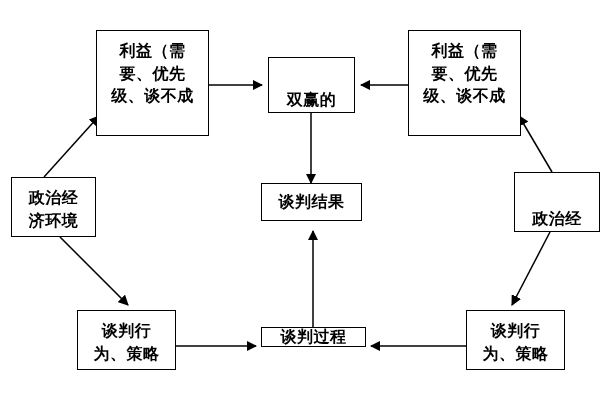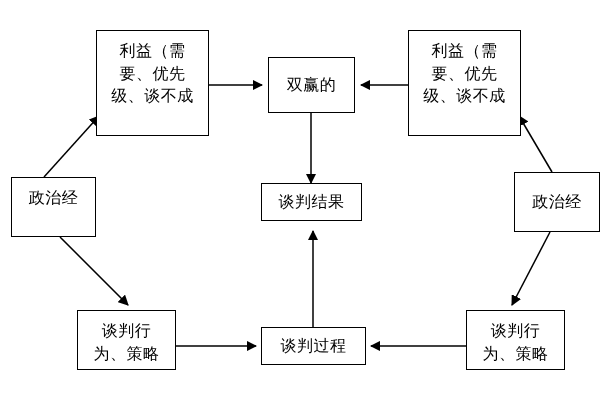--- a/index.html
+++ b/index.html
@@ -7,20 +7,21 @@
     padding: 0;
     background: #ffffff;
   }
   #canvas {
     position: relative;
     width: 600px;
     height: 400px;
     background: #ffffff;
     overflow: hidden;
     font-family: "DejaVu Sans", "Liberation Sans", sans-serif;
+    font-weight: bold;
   }
   #edges {
     position: absolute;
     left: 0;
     top: 0;
     width: 600px;
     height: 400px;
   }
   .node {
     position: absolute;
@@ -39,21 +40,21 @@
     z-index: 2;
   }
   .node .ln {
     display: block;
   }
   .node.multiline {
     justify-content: flex-start;
     padding-top: 9px;
   }
   .node.single-top {
-    justify-content: center;
+    justify-content: flex-end;
   }
 </style>
 </head>
 <body>
 
 <div id="canvas">
   <svg id="edges" viewBox="0 0 600 400" xmlns="http://www.w3.org/2000/svg">
       <defs>
         <marker id="arrowhead" viewBox="0 0 10 10" refX="9" refY="5" markerWidth="7" markerHeight="7" orient="auto-start-reverse">
           <path d="M 0 0 L 10 5 L 0 10 z" fill="#000000"></path>
@@ -79,32 +80,33 @@
       <div class="node single-top" style="left: 268px; top: 57px; width: 87px; height: 56px; border-color: rgb(0, 0, 0);">
         <span class="ln">双赢的</span>
       </div>
       <div class="node multiline" style="left: 408px; top: 30px; width: 113px; height: 106px; border-color: rgb(0, 0, 0);">
         <span class="ln">利益（需</span>
         <span class="ln">要、优先</span>
         <span class="ln">级、谈不成</span>
       </div>
       <div class="node multiline" style="left: 11px; top: 177px; width: 85px; height: 60px; border-color: rgb(0, 0, 0);">
         <span class="ln">政治经</span>
+        <span class="ln">济环境</span>
       </div>
       <div class="node" style="left: 261px; top: 183px; width: 101px; height: 38px; border-color: rgb(0, 0, 0);">
         <span class="ln">谈判结果</span>
       </div>
       <div class="node single-top" style="left: 514px; top: 172px; width: 86px; height: 60px; border-color: rgb(0, 0, 0);">
         <span class="ln">政治经</span>
       </div>
       <div class="node multiline" style="left: 77px; top: 310px; width: 99px; height: 60px; border-color: rgb(0, 0, 0);">
         <span class="ln">谈判行</span>
         <span class="ln">为、策略</span>
       </div>
-      <div class="node" style="left: 261px; top: 327px; width: 105px; height: 38px; border-color: rgb(0, 0, 0);">
+      <div class="node" style="left: 261px; top: 327px; width: 105px; height: 20px; border-color: rgb(0, 0, 0);">
         <span class="ln">谈判过程</span>
       </div>
       <div class="node multiline" style="left: 466px; top: 310px; width: 99px; height: 60px; border-color: rgb(0, 0, 0);">
         <span class="ln">谈判行</span>
         <span class="ln">为、策略</span>
       </div>
     </div>
 </div>
 
 </body></html>

